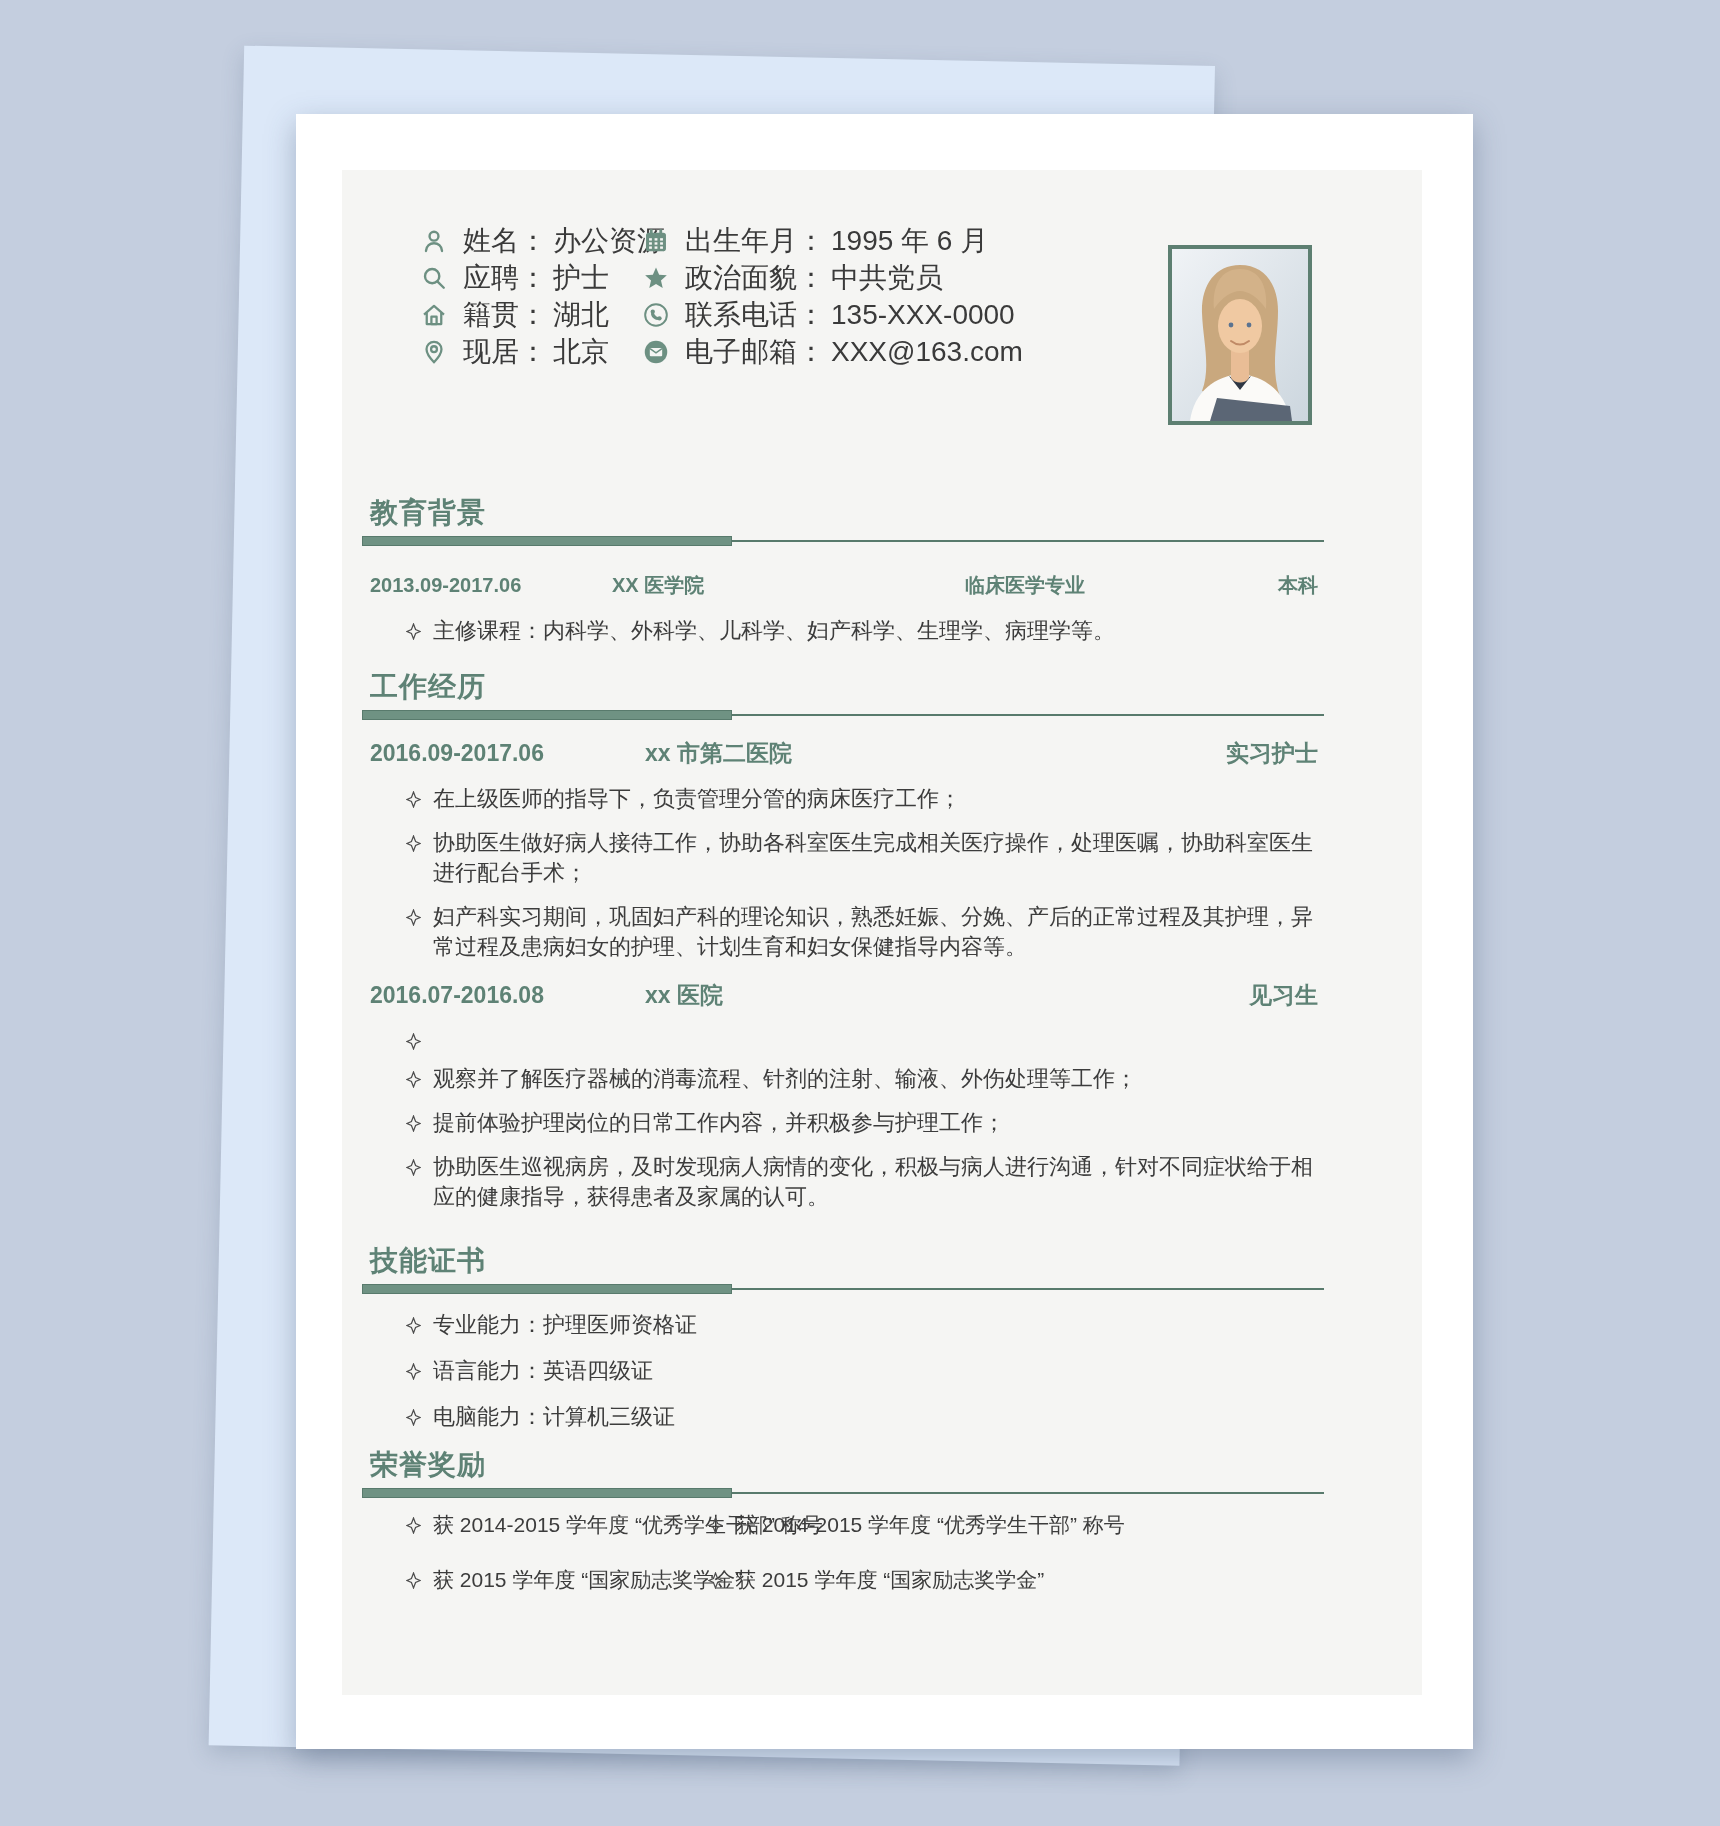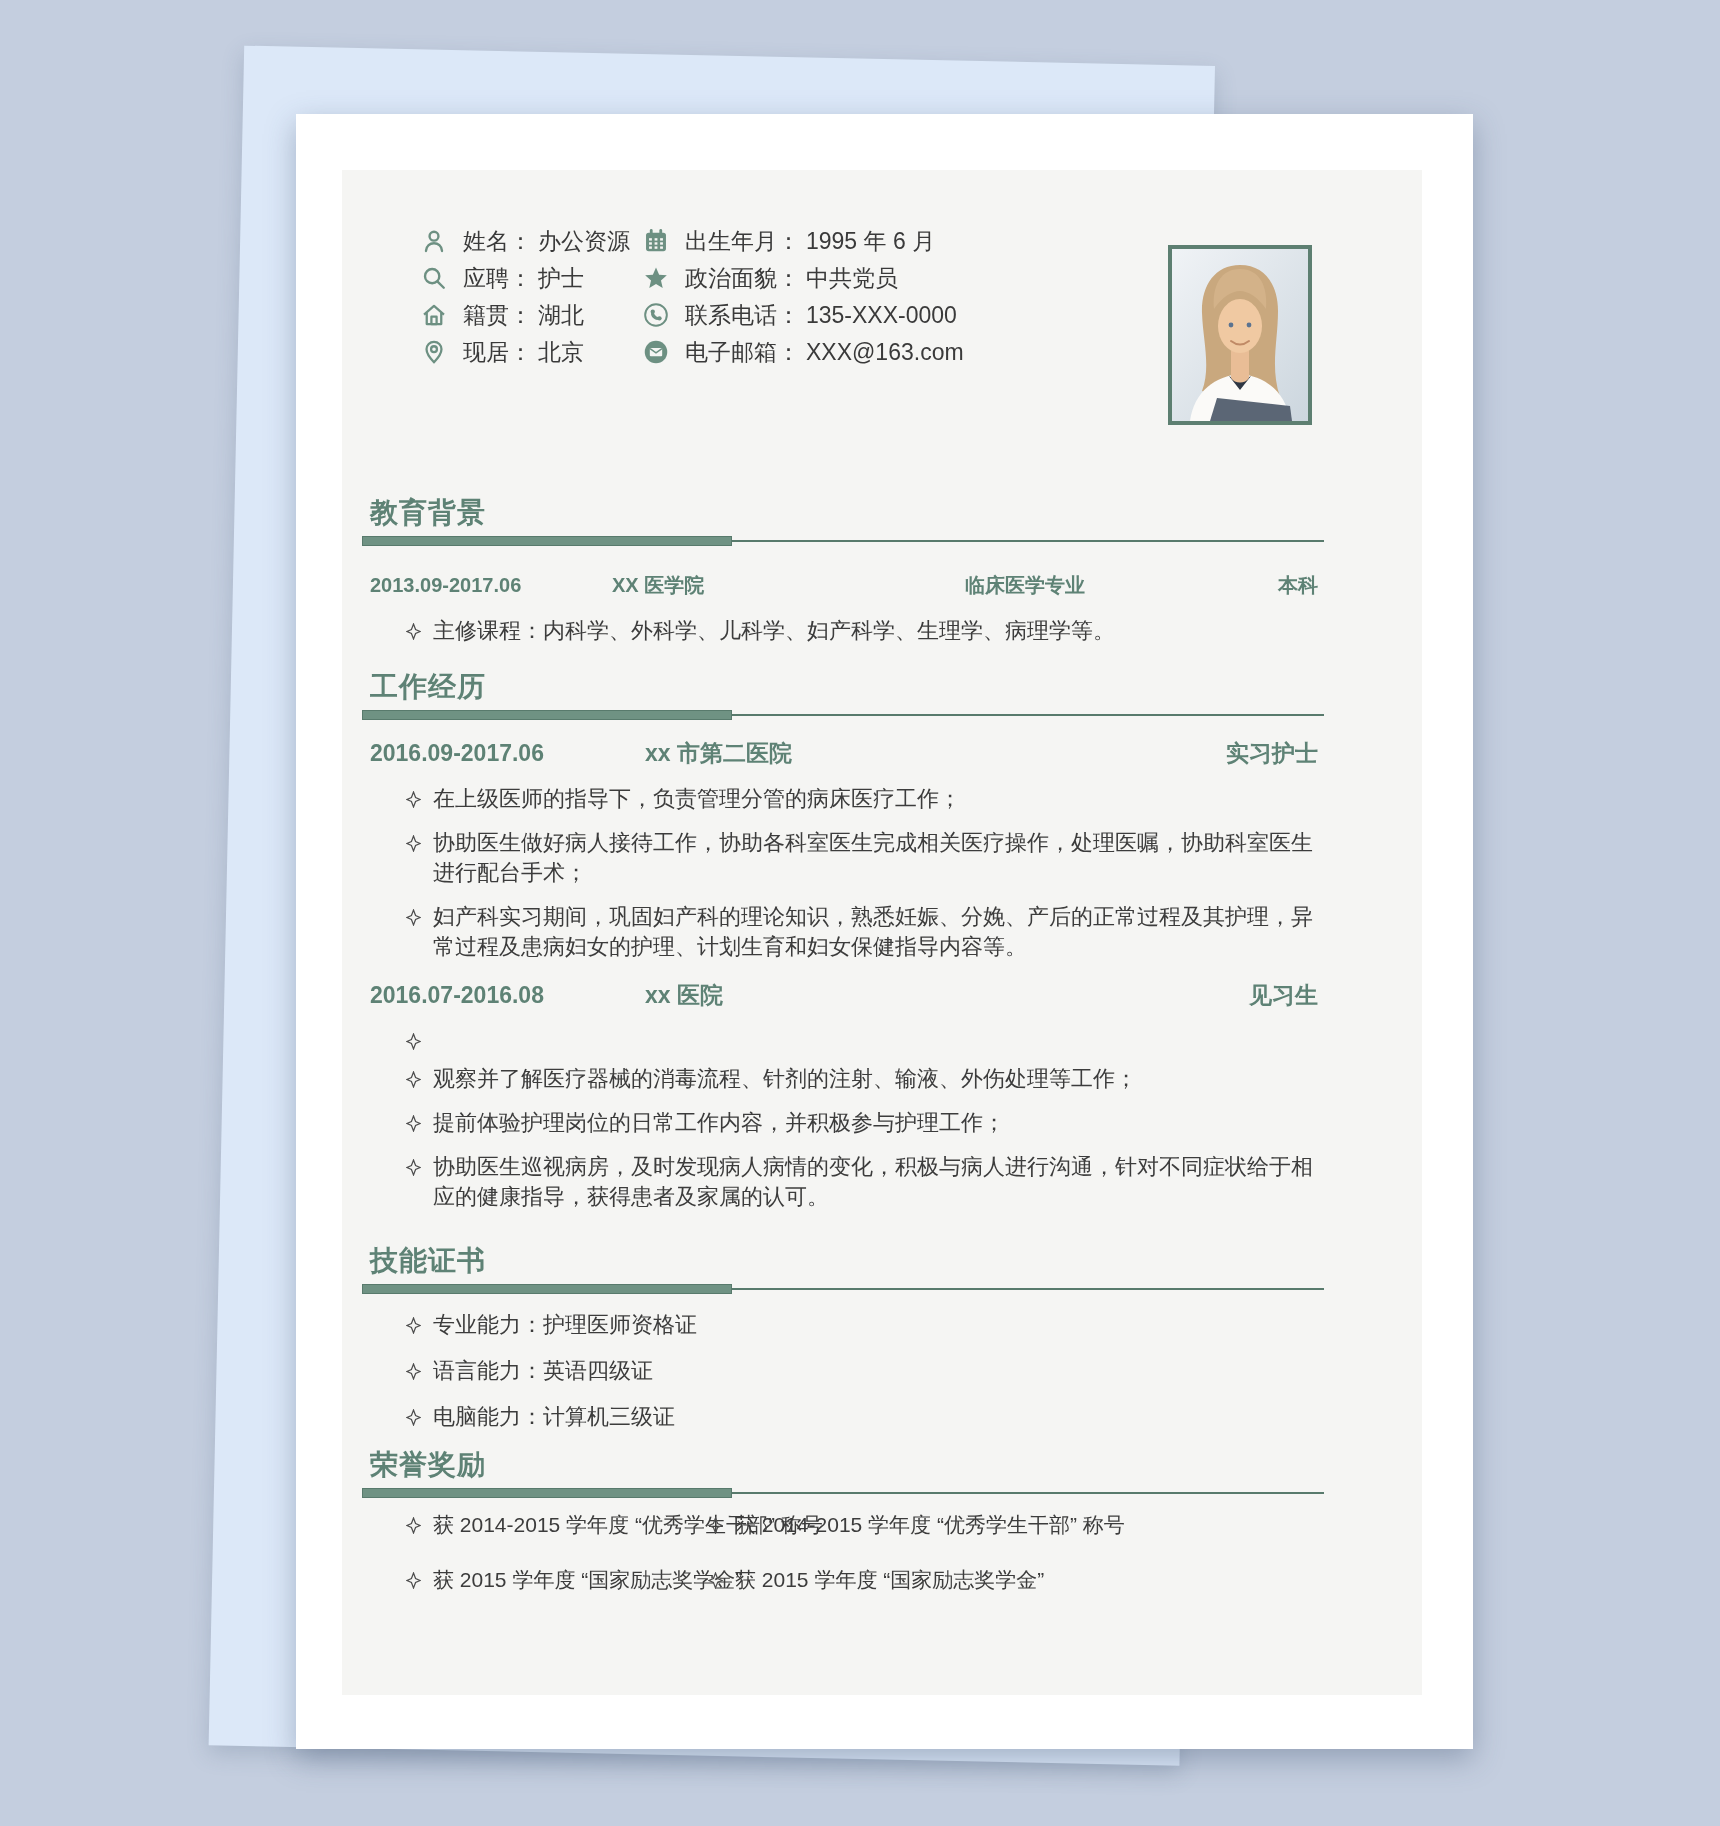--- a/index.html
+++ b/index.html
@@ -28,21 +28,21 @@
   .content{position:absolute;left:28px;top:0;width:948px;height:100%;}
 
   
   .top-info{position:relative;height:328px;padding-top:52px;box-sizing:border-box;}
   .info-col{position:absolute;top:52px;}
   .info-col.c1{left:50px;}
   .info-col.c2{left:272px;}
   .info-row{display:flex;align-items:center;height:37px;white-space:nowrap;}
   .icon{width:28px;height:28px;flex:0 0 28px;margin-right:15px;display:flex;align-items:center;justify-content:center;}
   .icon svg{display:block}
-  .info-label,.info-value{font-size:23px;color:#3a3a3a;line-height:28px;}
+  .info-label,.info-value{font-size:28px;color:#3a3a3a;line-height:28px;}
   .info-value{margin-left:6px;}
   .photo-frame{
     position:absolute;top:75px;right:6px;width:136px;height:172px;
     border:4px solid #5d7f71;background:#e8edf2;overflow:hidden;
   }
   .photo-frame svg{display:block}
 
   
   section{position:relative;}
   .section-title{

